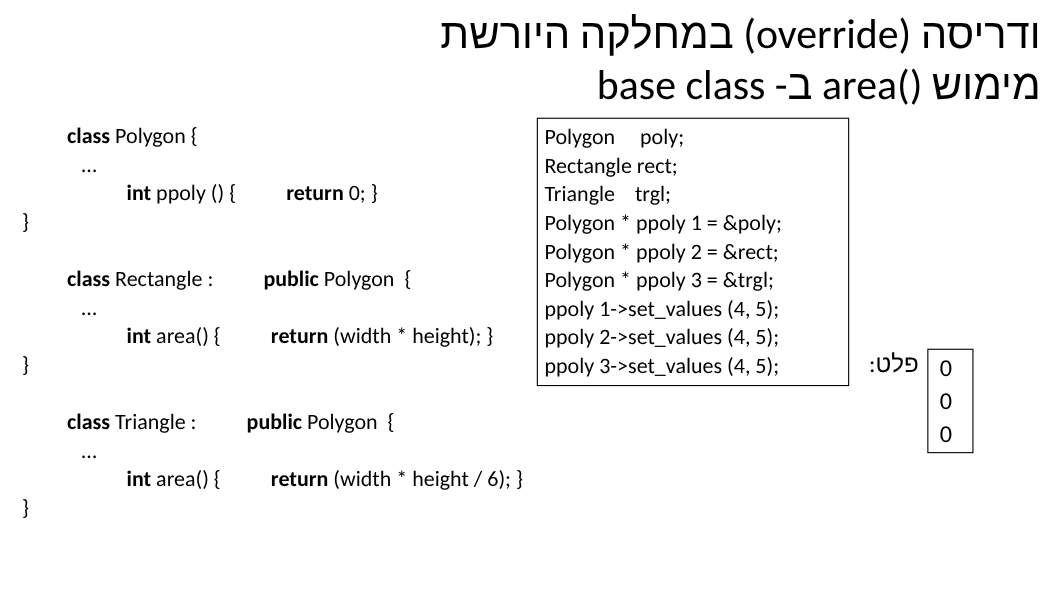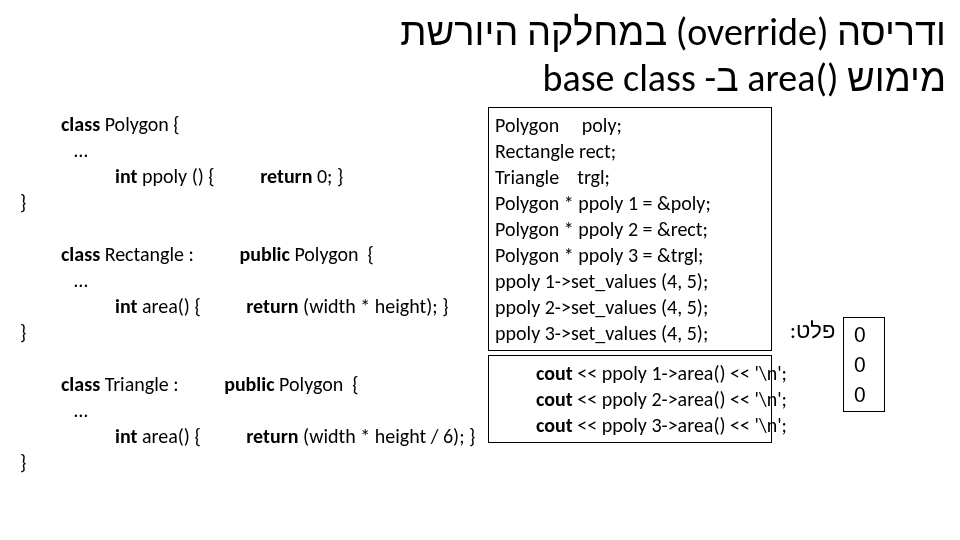--- a/index.html
+++ b/index.html
@@ -107,23 +107,20 @@
   <div class="col-mid">
     <div class="code-box"><span>Polygon     poly;</span>
 <span>Rectangle rect;</span>
 <span>Triangle    trgl;</span>
 <span>Polygon * ppoly 1 = &amp;poly;</span>
 <span>Polygon * ppoly 2 = &amp;rect;</span>
 <span>Polygon * ppoly 3 = &amp;trgl;</span>
 <span>ppoly 1-&gt;set_values (4, 5);</span>
 <span>ppoly 2-&gt;set_values (4, 5);</span>
 <span>ppoly 3-&gt;set_values (4, 5);</span></div>
-    <div class="code-box"><span class="b">cout</span><span> &lt;&lt; ppoly 1-&gt;area() &lt;&lt; '\n';</span>
-<span class="b">cout</span><span> &lt;&lt; ppoly 2-&gt;area() &lt;&lt; '\n';</span>
-<span class="b">cout</span><span> &lt;&lt; ppoly 3-&gt;area() &lt;&lt; '\n';</span></div>
   </div>
 
   <div class="col-right">
     <div class="output-label">פלט:</div>
     <div class="output-box">
       <div>0</div>
       <div>0</div>
       <div>0</div>
     </div>
   </div>

